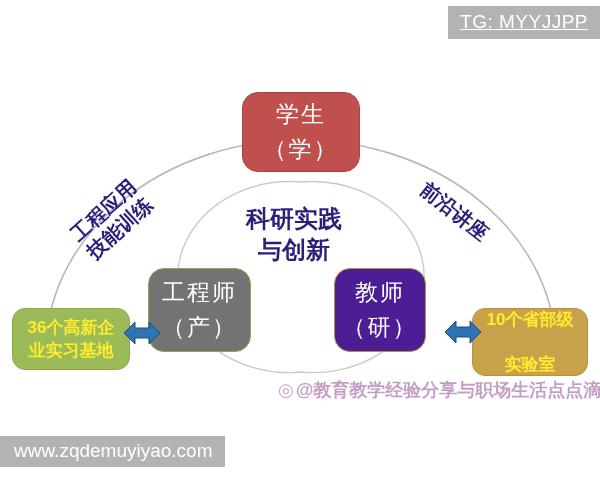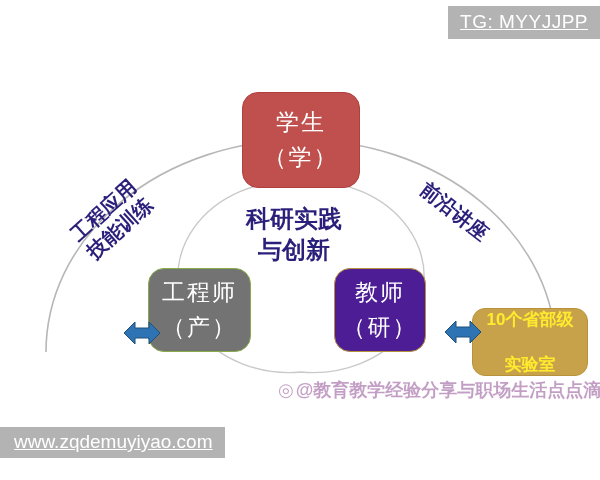--- a/index.html
+++ b/index.html
@@ -53,21 +53,21 @@
     border-radius: 16px;
   }
   .role .line + .line {
     margin-top: 6px;
   }
 
   #node-student {
     left: 242px;
     top: 92px;
     width: 118px;
-    height: 96px;
+    height: 80px;
     background: #c0504d;
     border: 1px solid #b0403d;
   }
   #node-engineer {
     left: 148px;
     top: 268px;
     width: 103px;
     height: 84px;
     background: #737373;
     border: 1px solid #8aab49;
@@ -174,27 +174,26 @@
     font-size: 19px;
     padding: 5px 12px 6px 12px;
     white-space: nowrap;
     letter-spacing: 0.5px;
     text-decoration: underline;
   }
 
   #url-banner {
     position: absolute;
     left: 0px;
-    top: 427px;
+    top: 436px;
     background: #b3b3b3;
     color: #ffffff;
     font-size: 19px;
     padding: 4px 12px 5px 14px;
     white-space: nowrap;
-    text-decoration: underline;
   }
 </style>
 </head>
 <body>
 
 <div id="canvas">
 
   <svg id="arcs" viewBox="0 0 600 480" xmlns="http://www.w3.org/2000/svg">
 
     <path d="M 46 352 A 255 212 0 0 1 301 140 A 255 212 0 0 1 556 352" fill="none" stroke="#b7b7b7" stroke-width="1.6"></path>
@@ -214,20 +213,24 @@
   <div class="node role" id="node-engineer">
     <span class="line">工程师</span>
     <span class="line">（产）</span>
   </div>
 
   <div class="node role" id="node-teacher">
     <span class="line">教师</span>
     <span class="line">（研）</span>
   </div>
 
+  <div class="node resource" id="node-bases">
+    <span class="line">36个高新企</span>
+    <span class="line">业实习基地</span>
+  </div>
 
   <div class="node resource" id="node-labs">
     <span class="line">10个省部级</span>
     <span class="line">实验室</span>
   </div>
 
   <svg class="arrow" id="arrow-left" viewBox="0 0 40 34" xmlns="http://www.w3.org/2000/svg">
     <polygon points="2,17 13,6 13,12 27,12 27,6 38,17 27,28 27,22 13,22 13,28" fill="#2e74b5" stroke="#1f4e79" stroke-width="1"></polygon>
   </svg>
 

